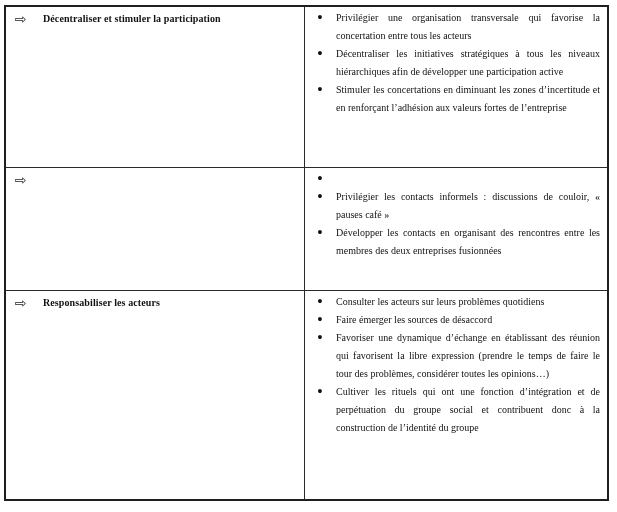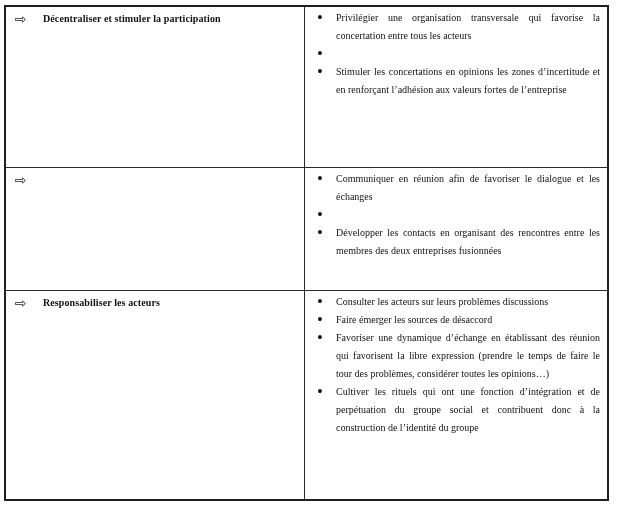--- a/index.html
+++ b/index.html
@@ -96,60 +96,61 @@
         <span class="row-title">Décentraliser et stimuler la participation</span>
       </div>
       <div class="cell-right">
         <ul class="bullet-list">
           <li class="bullet-item">
             <span class="bullet">•</span>
             <span class="bullet-text">Privilégier une organisation transversale qui favorise la concertation entre tous les acteurs</span>
           </li>
           <li class="bullet-item">
             <span class="bullet">•</span>
+            <span class="bullet-text">Décentraliser les initiatives stratégiques à tous les niveaux hiérarchiques afin de développer une participation active</span>
           </li>
           <li class="bullet-item">
             <span class="bullet">•</span>
-            <span class="bullet-text">Stimuler les concertations en opinions les zones d’incertitude et en renforçant l’adhésion aux valeurs fortes de l’entreprise</span>
+            <span class="bullet-text">Stimuler les concertations en diminuant les zones d’incertitude et en renforçant l’adhésion aux valeurs fortes de l’entreprise</span>
           </li>
         </ul>
       </div>
     </div>
 
     <div class="t-row row-2">
       <div class="cell-left">
         <span class="arrow">⇨</span>
       </div>
       <div class="cell-right">
         <ul class="bullet-list">
           <li class="bullet-item">
             <span class="bullet">•</span>
-            <span class="bullet-text">Communiquer en réunion afin de favoriser le dialogue et les échanges</span>
           </li>
           <li class="bullet-item">
             <span class="bullet">•</span>
+            <span class="bullet-text">Privilégier les contacts informels : discussions de couloir, « pauses café »</span>
           </li>
           <li class="bullet-item">
             <span class="bullet">•</span>
             <span class="bullet-text">Développer les contacts en organisant des rencontres entre les membres des deux entreprises fusionnées</span>
           </li>
         </ul>
       </div>
     </div>
 
     <div class="t-row row-3">
       <div class="cell-left">
         <span class="arrow">⇨</span>
         <span class="row-title">Responsabiliser les acteurs</span>
       </div>
       <div class="cell-right">
         <ul class="bullet-list">
           <li class="bullet-item">
             <span class="bullet">•</span>
-            <span class="bullet-text">Consulter les acteurs sur leurs problèmes discussions</span>
+            <span class="bullet-text">Consulter les acteurs sur leurs problèmes quotidiens</span>
           </li>
           <li class="bullet-item">
             <span class="bullet">•</span>
             <span class="bullet-text">Faire émerger les sources de désaccord</span>
           </li>
           <li class="bullet-item">
             <span class="bullet">•</span>
             <span class="bullet-text">Favoriser une dynamique d’échange en établissant des réunion qui favorisent la libre expression (prendre le temps de faire le tour des problèmes, considérer toutes les opinions…)</span>
           </li>
           <li class="bullet-item">

